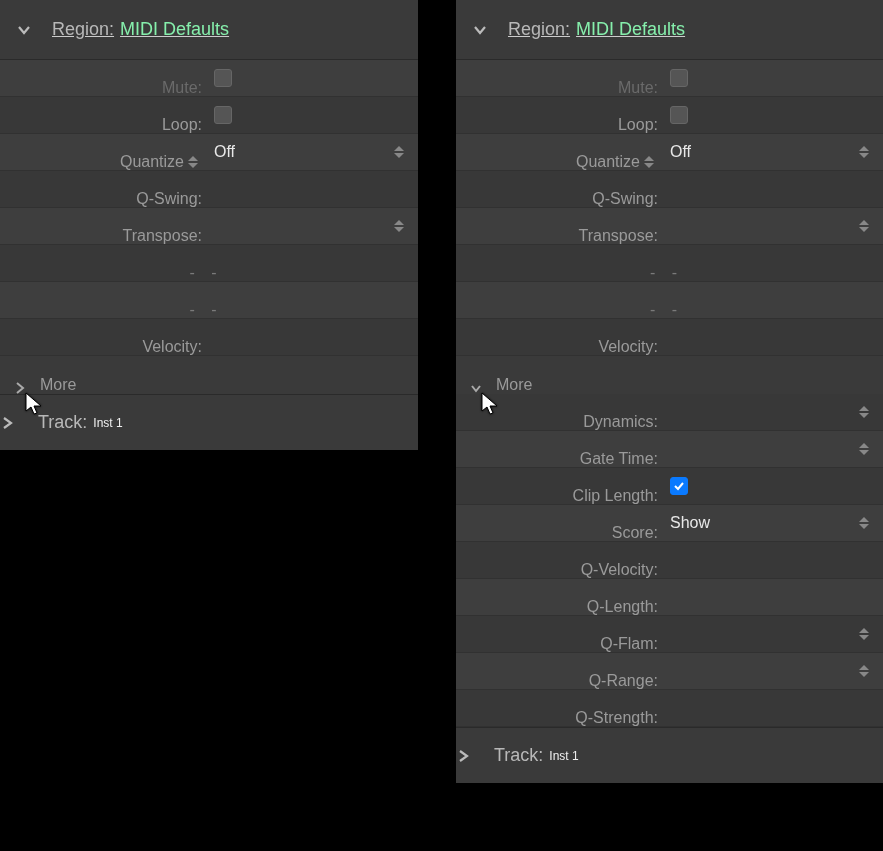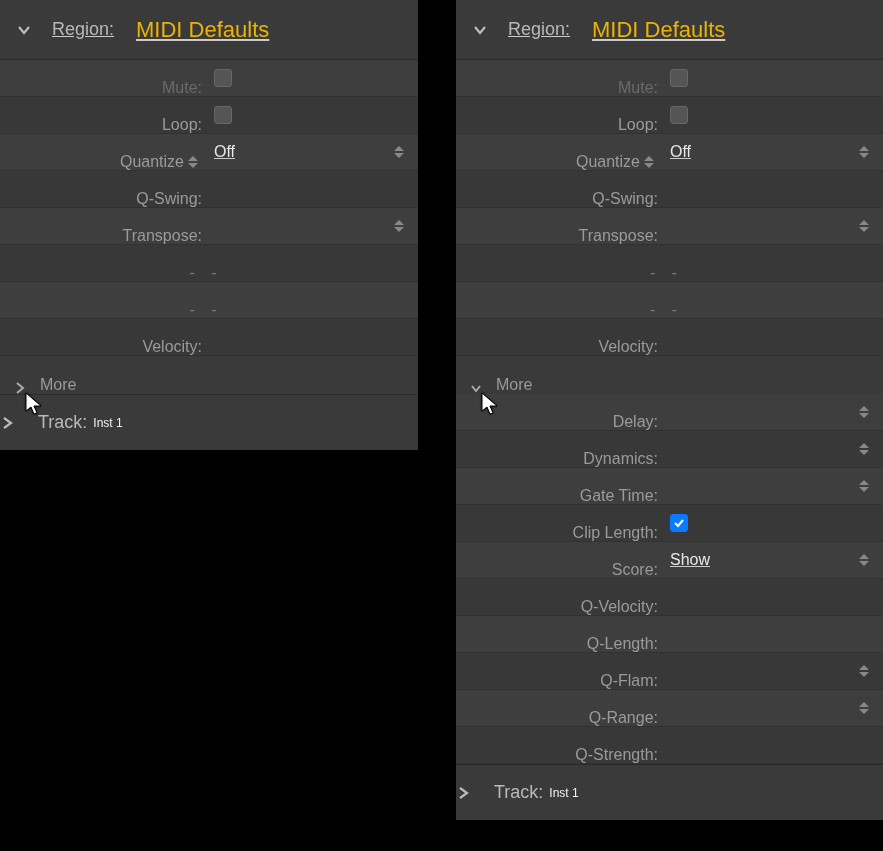--- a/index.html
+++ b/index.html
@@ -35,23 +35,23 @@
     display: flex;
     align-items: center;
     justify-content: center;
   }
   .header-label {
     color: #b8b8b8;
     font-size: 18px;
     margin-left: 18px;
   }
   .header-value {
-    color: #eab308;
-    font-size: 22px;
-    margin-left: 22px;
+    color: #86efac;
+    font-size: 18px;
+    margin-left: 6px;
   }
 
   .row {
     display: flex;
     align-items: center;
     height: 37px;
     border-bottom: 1px solid #313131;
   }
   .row:nth-child(odd) { background: #3e3e3e; }
   .row:nth-child(even) { background: #383838; }
@@ -67,21 +67,20 @@
     margin-top: 20px;
   }
   .row-label.disabled { color: #6a6a6a; }
   .row-value-area {
     flex: 1;
     display: flex;
     align-items: center;
     padding-left: 6px;
     position: relative;
     height: 100%;
-    text-decoration: underline;
   }
   .row-value {
     color: #e8e8e8;
     font-size: 16px;
   }
 
   .checkbox {
     width: 18px; height: 18px;
     border-radius: 3px;
     background: #555;
@@ -345,29 +344,20 @@
   <div class="more-row">
     <span class="chev">
       <svg width="12" height="12" viewBox="0 0 12 12">
           <path d="M2 4 L6 9 L10 4" fill="none" stroke="#aaa" stroke-width="2"></path>
         </svg>
     </span>
     <span class="more-label">More</span>
   </div>
 
   <div class="rows-container">
-    <div class="row alt-a">
-      <div class="row-label">Delay:</div>
-      <div class="row-value-area">
-        <span class="stepper">
-          <span class="tri up"></span>
-            <span class="tri down"></span>
-        </span>
-      </div>
-    </div>
     <div class="row alt-b">
       <div class="row-label">Dynamics:</div>
       <div class="row-value-area">
         <span class="stepper">
           <span class="tri up"></span>
             <span class="tri down"></span>
         </span>
       </div>
     </div>
     <div class="row alt-a">

